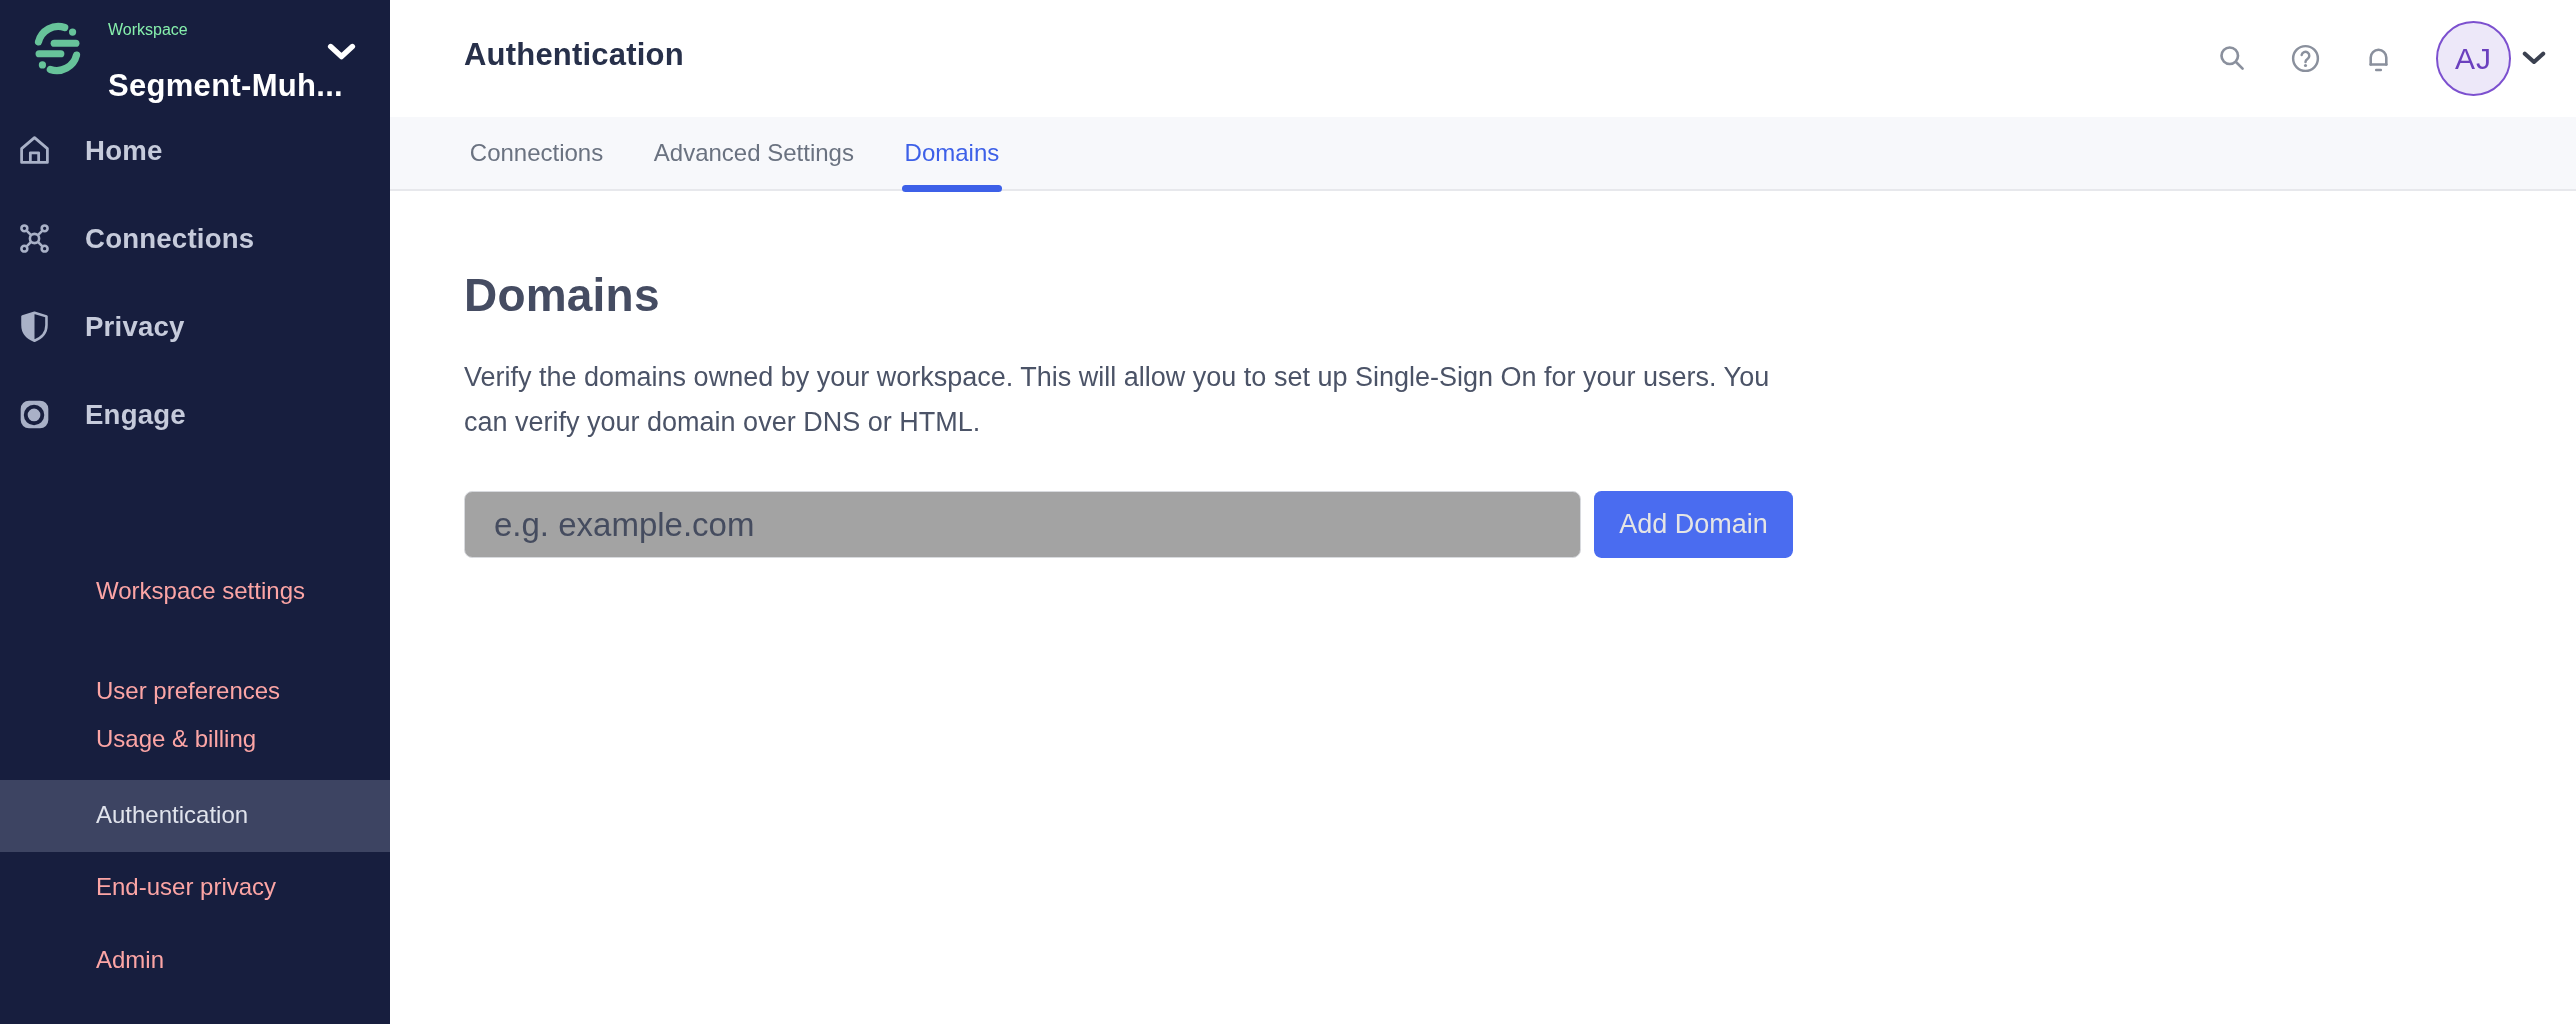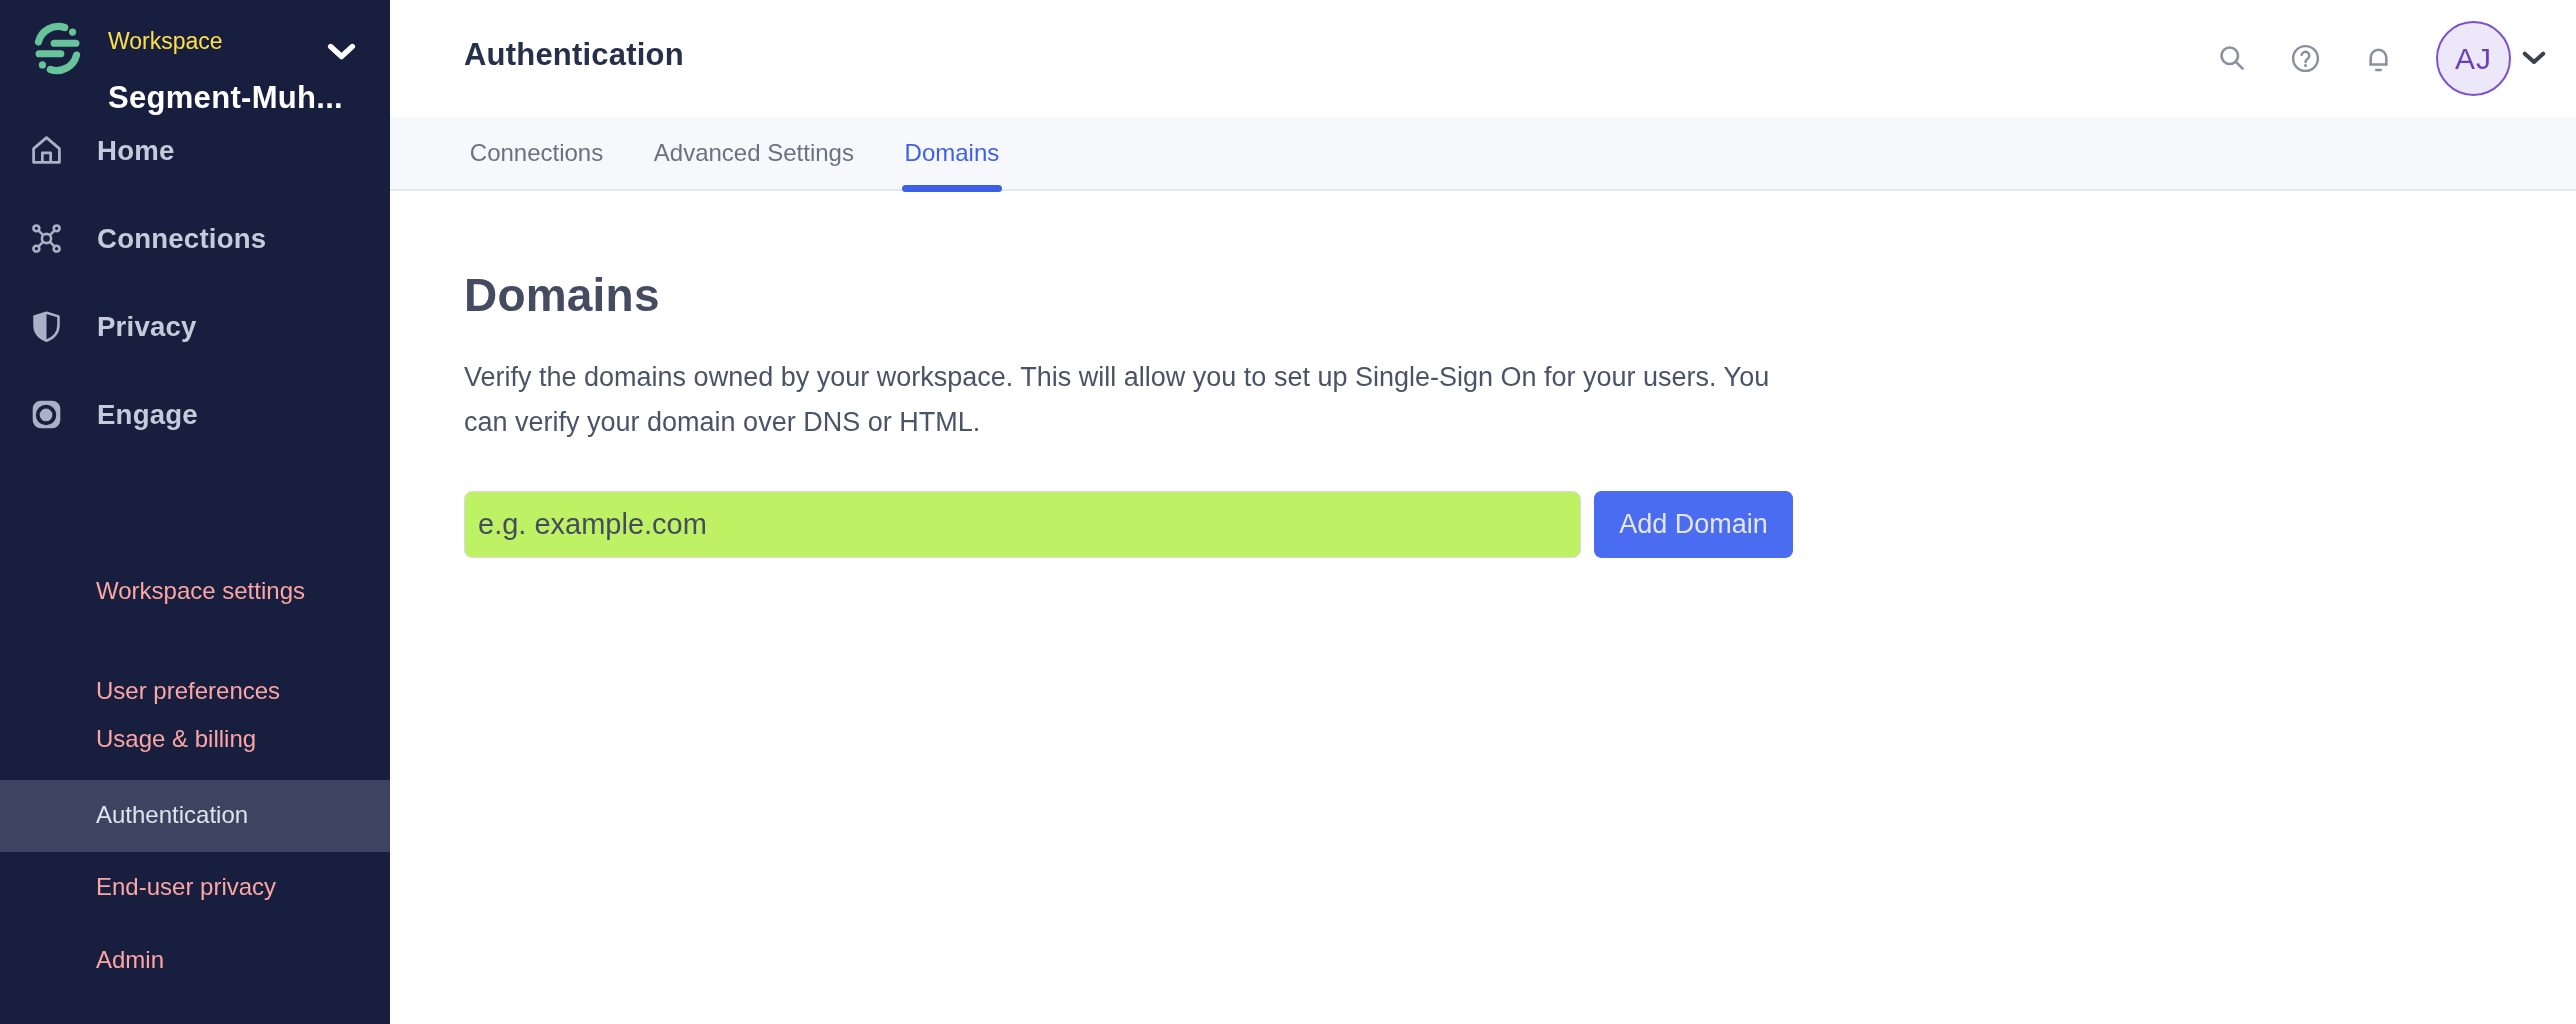--- a/index.html
+++ b/index.html
@@ -4,25 +4,25 @@
 <style>
   * { margin:0; padding:0; box-sizing:border-box; }
   html,body { width:2576px; height:1024px; overflow:hidden; font-family:"Liberation Sans", sans-serif; background:#ffffff; }
   .app { position:relative; width:2576px; height:1024px; }
 
   
   .sidebar { position:absolute; left:0; top:0; width:390px; height:1024px; background:#171E3E; }
   .ws-switcher { position:absolute; left:0; top:0; width:390px; height:103px; cursor:pointer; }
   .ws-logo { position:absolute; left:27.6px; top:18.4px; width:59px; height:61px; }
   .ws-text { position:absolute; left:108px; top:13.8px; }
-  .ws-label { font-size:23px; color:#fde047; line-height:31px;margin-top:12px; }
+  .ws-label { font-size:16px; color:#86efac; line-height:31px; }
   .ws-name  { font-size:31px; font-weight:700; color:#FFFFFF; line-height:34px; letter-spacing:0.3px;margin-top:24px; }
   .ws-chevron { position:absolute; left:327px; top:42px; }
 
-  .nav-item { position:absolute; left:0; width:390px; height:55px; display:flex; align-items:center; padding-left:29px; cursor:pointer; }
+  .nav-item { position:absolute; left:0; width:390px; height:55px; display:flex; align-items:center; padding-left:17px; cursor:pointer; }
   .nav-item .icon { width:35px; height:35px; flex:0 0 35px; }
   .nav-item .label { margin-left:33px; font-size:27.6px; font-weight:600; color:#C6CBDB; letter-spacing:0.2px; }
   .nav-item.active .label { color:#63BD92; }
 
   .nav-highlight { position:absolute; left:0; top:780px; width:390px; height:72px; background:#3D4462; }
   .nav-sub { position:absolute; left:96px; height:46px; display:flex; align-items:center; cursor:pointer; }
   .nav-sub .sub-label { font-size:24px; color:#fca5a5; }
   .nav-sub.selected .sub-label { color:#E0E3EC; }
 
   
@@ -39,21 +39,21 @@
 
   .tabstrip { position:absolute; left:0; top:117px; width:2186px; height:74px; background:#F7F8FB; border-bottom:2.8px solid #E7E8EC; display:flex; align-items:center; padding-left:77px; }
   .tab { position:relative; height:100%; display:flex; align-items:center; padding:0 2.8px; margin-right:45px; font-size:24px; color:#6A7280; cursor:pointer; }
   .tab.active { color:#3D60E8; font-weight:500; }
   .tab.active::after { content:""; position:absolute; left:0; right:0; bottom:-2.8px; height:6.4px; border-radius:3.7px; background:#3D60E8; }
 
   .content { position:absolute; left:0; top:194px; width:2186px; height:830px; background:#ffffff; }
   .page-heading { position:absolute; left:74px; top:74px; font-size:46px; font-weight:700; color:#454C62; letter-spacing:0.2px; }
   .page-desc { position:absolute; left:74px; top:161px; width:1309px; font-size:27px; line-height:45px; color:#4B5367; }
   .domain-row { position:absolute; left:74px; top:297px; display:flex; align-items:center; }
-  .domain-input { width:1117px; height:67px; border:1.8px solid #D8DADE; border-radius:8.3px; padding:0 13px; font-size:29px; color:#3F4659; background:#bef264; outline:none; font-family:"Liberation Sans", sans-serif; }
+  .domain-input { width:1117px; height:67px; border:1.8px solid #D8DADE; border-radius:8.3px; padding:0 29px; font-size:33px; color:#3F4659; background:#a3a3a3; outline:none; font-family:"Liberation Sans", sans-serif; }
   .domain-input::placeholder { color:#454C5F; opacity:1; }
   .add-domain-btn { margin-left:13px; width:199px; height:67px; border:none; border-radius:7.4px; background:#4A6CF0; color:#e5e5e5; font-size:27px; font-weight:500; cursor:pointer; font-family:"Liberation Sans", sans-serif; }
 
   svg { display:block; }
 </style>
 </head>
 <body>
 
 <div class="app">
 

